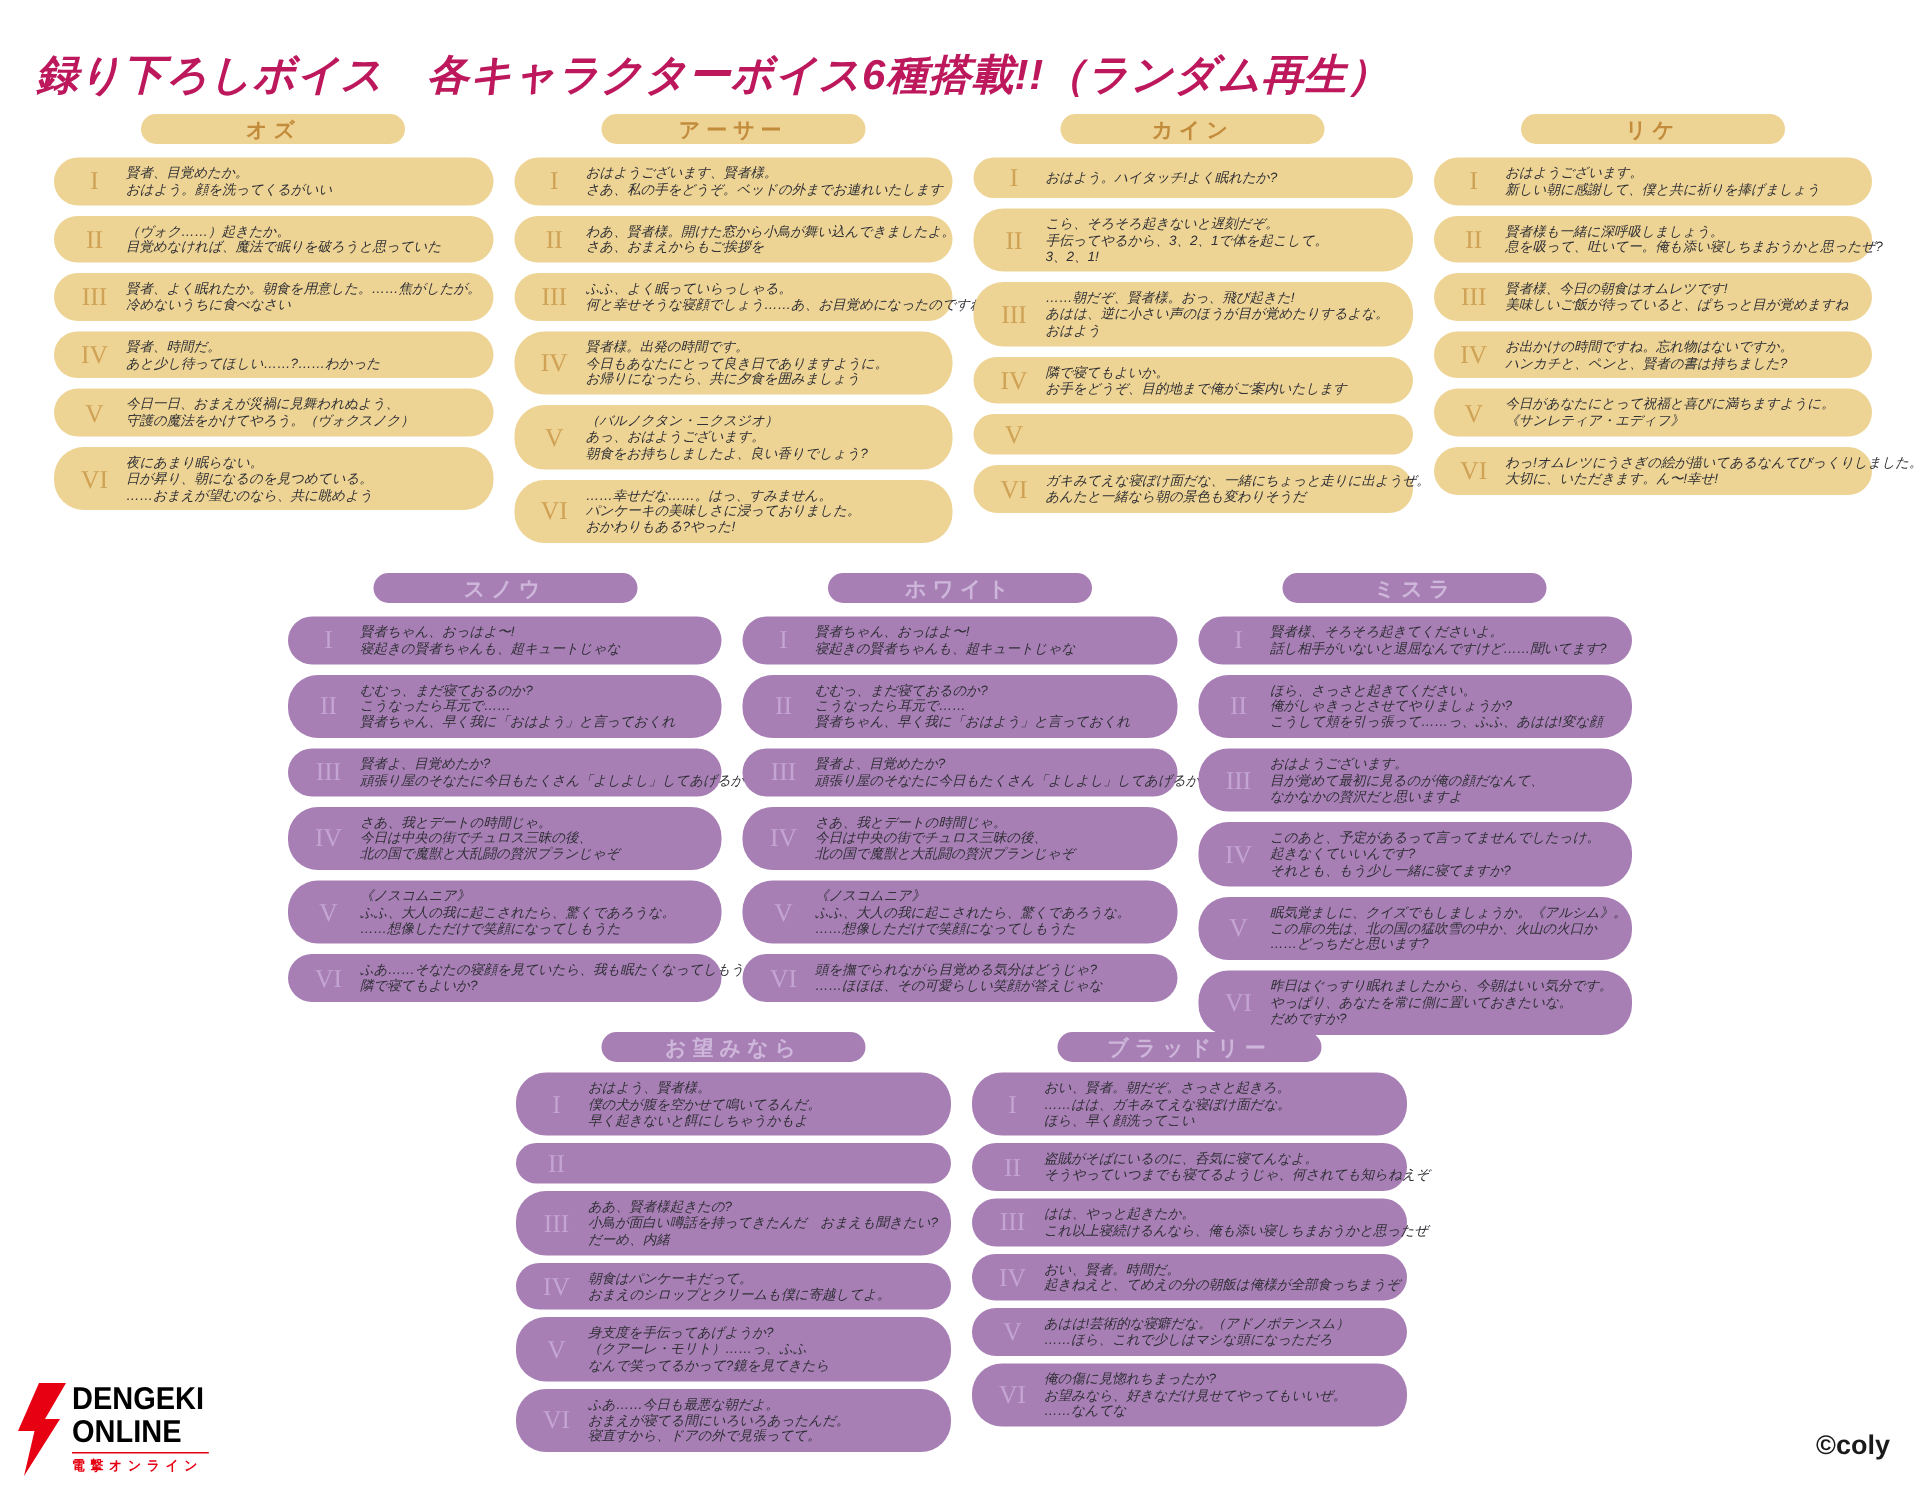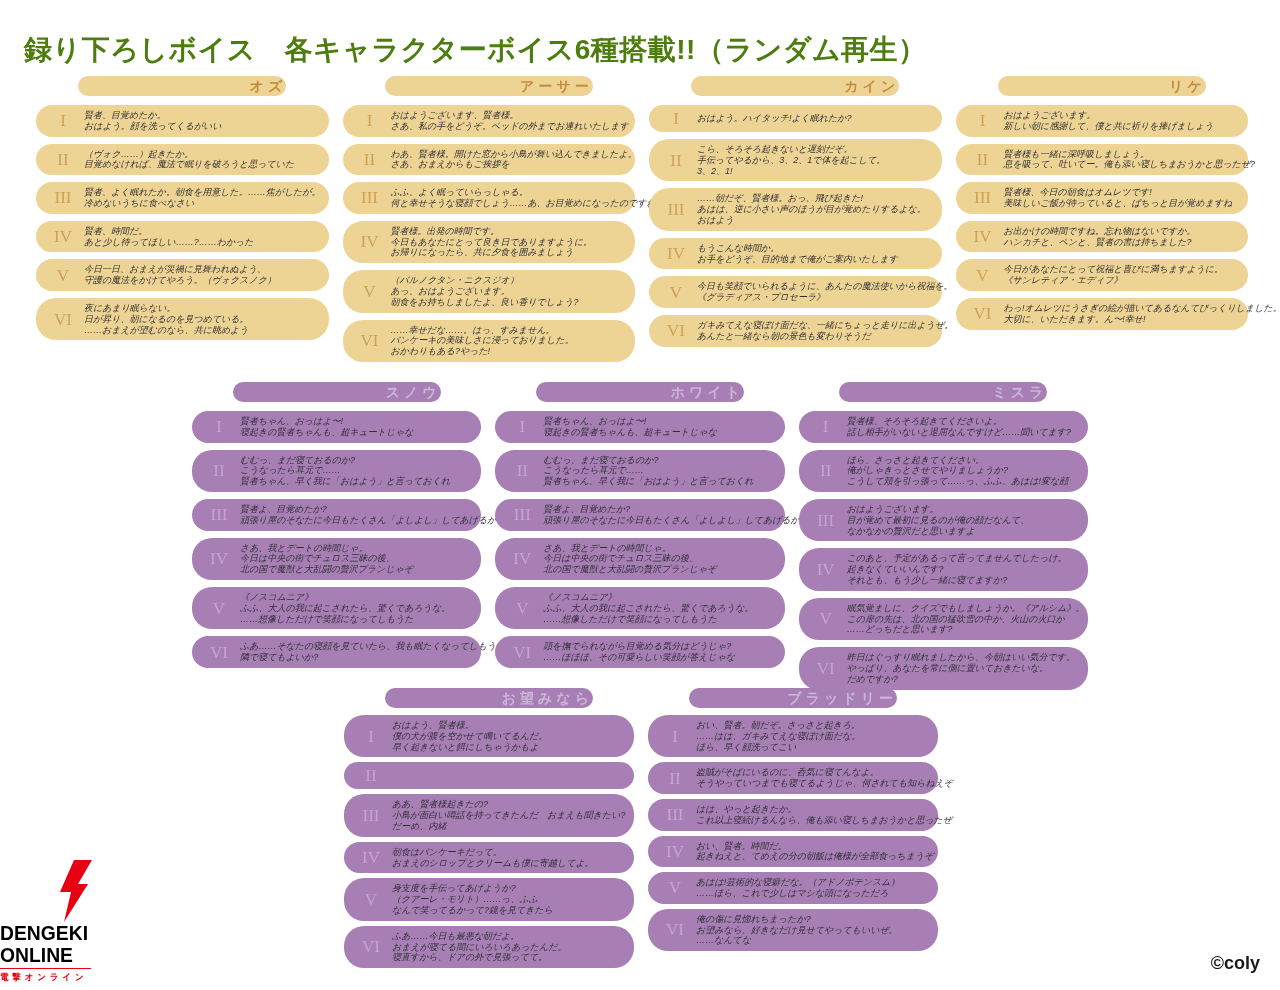--- a/index.html
+++ b/index.html
@@ -3,32 +3,32 @@
 <meta charset="utf-8">
 <style>
   html,body{margin:0;padding:0;}
   body{
     width:1280px;height:990px;position:relative;background:#ffffff;
     font-family:"Liberation Sans","DejaVu Sans",sans-serif;
     overflow:hidden;
   }
   .page-title{
     position:absolute;left:24px;top:12px;
-    font-size:28px;font-weight:900;color:#4d7c0f;
-    letter-spacing:0.5px;white-space:nowrap;
+    font-size:28px;font-weight:900;color:#be185d;
+    letter-spacing:0.5px;white-space:nowrap;font-style:italic;
   }
   .char-row{position:absolute;display:flex;}
   .row1{left:36px;top:76px;width:1212px;gap:14px;}
   .row2{left:192px;top:382px;width:896px;gap:14px;}
   .row3{left:344px;top:688px;width:594px;gap:14px;}
   .char-col{flex:1;display:flex;flex-direction:column;gap:7px;min-width:0;}
   .row3 .char-col{gap:5px;}
   .char-header{
-    width:208px;height:20px;margin:0 auto 2px auto;
-    border-radius:11px;text-align:right;line-height:20px;
+    width:176px;height:20px;margin:0 auto 2px auto;
+    border-radius:11px;text-align:center;line-height:20px;
     font-size:14px;font-weight:bold;letter-spacing:4px;
   }
   .theme-yellow .char-header{background:var(--yellow-pill,#eed494);color:var(--yellow-header-text,#c38c3c);}
   .theme-purple .char-header{background:var(--purple-pill,#a77fb5);color:var(--purple-header-text,#cbb3d8);}
   .voice-pill{
     display:flex;align-items:center;
     border-radius:20px;padding:5px 6px 5px 12px;
   }
   .theme-yellow .voice-pill{background:var(--yellow-pill,#eed494);}
   .theme-purple .voice-pill{background:var(--purple-pill,#a77fb5);}
@@ -38,21 +38,21 @@
     font-size:17px;line-height:1;
   }
   .theme-yellow .numeral{color:var(--yellow-numeral,#cfa255);}
   .theme-purple .numeral{color:var(--purple-numeral,#c3a4d2);}
   .pill-text{flex:1;min-width:0;margin-left:6px;font-style:italic;}
   .pill-text div{
     font-size:9px;line-height:1.2;color:#2f2f35;
     white-space:nowrap;
   }
   .footer-logo{
-    position:absolute;left:0;bottom:6px;display:flex;align-items:flex-end;flex-direction:column;
+    position:absolute;left:10px;bottom:6px;display:flex;align-items:flex-end;
   }
   .bolt{width:34px;height:62px;margin-right:4px;}
   .logo-text-block{display:flex;flex-direction:column;}
   .logo-line{
     font-size:21px;font-weight:900;color:#000;line-height:1.02;
     letter-spacing:0px;transform:scaleX(0.92);transform-origin:left;
   }
   .logo-sub{
     margin-top:3px;font-size:9px;color:#e60012;font-weight:bold;
     letter-spacing:4px;border-top:1.5px solid #e60012;padding-top:2px;
@@ -184,30 +184,26 @@
           <span class="numeral">III</span>
           <span class="pill-text">
             <div>……朝だぞ、賢者様。おっ、飛び起きた!</div>
             <div>あはは、逆に小さい声のほうが目が覚めたりするよな。</div>
             <div>おはよう</div>
           </span>
         </div>
         <div class="voice-pill">
           <span class="numeral">IV</span>
           <span class="pill-text">
-            <div>もうこんな時間か。</div>
+            <div>隣で寝てもよいか。</div>
             <div>お手をどうぞ、目的地まで俺がご案内いたします</div>
           </span>
         </div>
         <div class="voice-pill">
           <span class="numeral">V</span>
-          <span class="pill-text">
-            <div>今日も笑顔でいられるように、あんたの魔法使いから祝福を。</div>
-            <div>《グラディアス・プロセーラ》</div>
-          </span>
         </div>
         <div class="voice-pill">
           <span class="numeral">VI</span>
           <span class="pill-text">
             <div>ガキみてえな寝ぼけ面だな、一緒にちょっと走りに出ようぜ。</div>
             <div>あんたと一緒なら朝の景色も変わりそうだ</div>
           </span>
         </div>
       </div>
       <div class="char-col">

